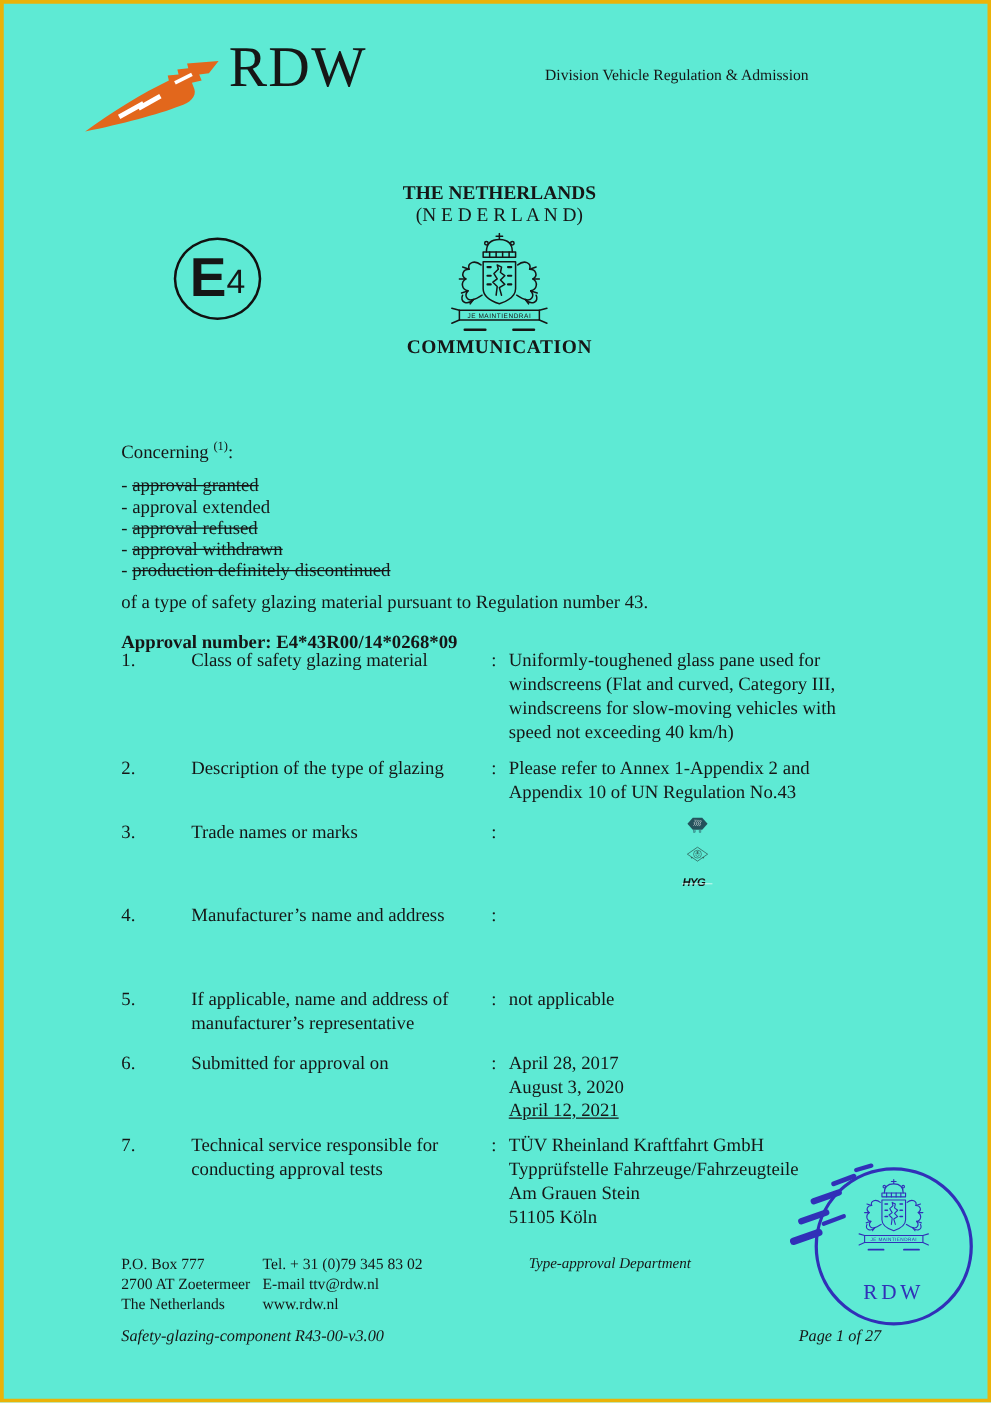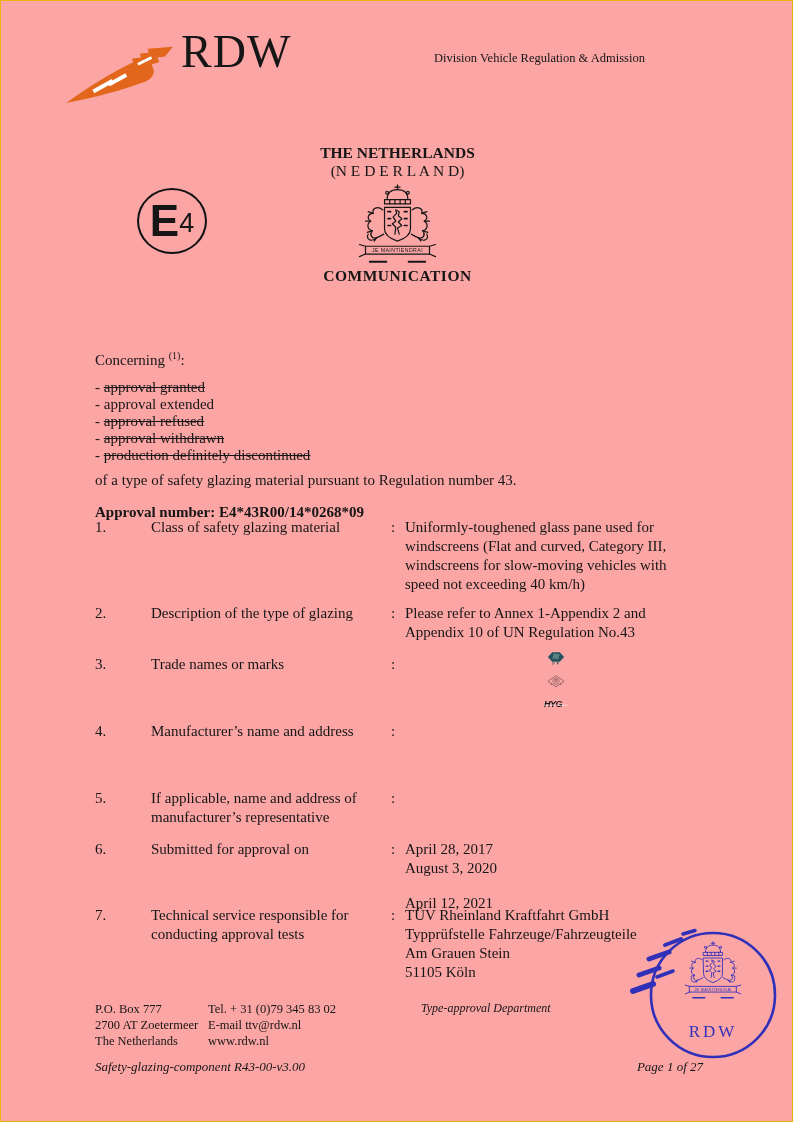--- a/index.html
+++ b/index.html
@@ -1,18 +1,18 @@
 <!DOCTYPE html>
 <html><head>
 <meta charset="utf-8">
 <style>
   html,body{margin:0;padding:0;background:#fff;}
   .page{
-    position:relative;width:793px;height:1122px;background:#fca5a5;
-    border:1px solid #eab308;box-sizing:border-box;overflow:hidden;
+    position:relative;width:793px;height:1122px;background:#5eead4;
+    border:3px solid #eab308;box-sizing:border-box;overflow:hidden;
     font-family:"Liberation Serif", serif;color:#161616;
   }
   .abs{position:absolute;}
   
   .brand-text{left:180px;top:24px;font-size:46px;letter-spacing:1px;}
   .division{left:433px;top:50px;font-size:12.5px;}
   .feather-svg{left:62px;top:40px;}
   
   .country{left:0;top:143px;width:793px;text-align:center;font-size:15.5px;font-weight:bold;}
   .country-native{left:0;top:161px;width:793px;text-align:center;font-size:15.5px;}
@@ -26,21 +26,21 @@
   .concerning{left:94px;top:316px;width:614px;font-size:15px;margin-top:29px;}
   .c-head{margin:0 0 9px 0;line-height:19px;}
   .c-head sup{font-size:10px;}
   .c-line{margin:0;line-height:17px;}
   .c-item.struck{text-decoration:line-through;}
   .subject{margin:7px 0 0 0;line-height:19px;}
   .approval-line{margin:13px 0 0 0;line-height:19px;font-weight:bold;}
   
   .item-row{position:absolute;left:94px;width:612px;display:grid;
     grid-template-columns:56px 240px 14px 1fr;font-size:15px;line-height:19px;}
-  .col-value .u{margin-top:16px;}
+  .col-value .u{text-decoration:underline;}
   .logo-strip{display:flex;align-items:center;gap:10px;margin-top:-4px;height:58px;flex-direction:column;}
   
   .footer-col{font-size:12.5px;line-height:16px;}
   .addr{left:94px;top:1000px;}
   .contact{left:207px;top:1000px;}
   .dept{left:420px;top:1000px;font-size:12px;font-style:italic;}
   .doc-row{left:94px;top:1058px;width:608px;display:flex;justify-content:space-between;
     font-size:13px;font-style:italic;text-align:center;}
   .stamp-svg{left:628px;top:924px;color:#3130b8;}
   .defs{position:absolute;width:0;height:0;}
@@ -182,20 +182,23 @@
   <div class="item-row" style="top:721px">
     <div>4.</div>
     <div>Manufacturer’s name and address</div>
     <div>:</div>
   </div>
 
   <div class="item-row" style="top:788px">
     <div>5.</div>
     <div>If applicable, name and address of manufacturer’s representative</div>
     <div>:</div>
+    <div class="col-value">
+      <div>not applicable</div>
+    </div>
   </div>
 
   <div class="item-row" style="top:839px">
     <div>6.</div>
     <div>Submitted for approval on</div>
     <div>:</div>
     <div class="col-value">
       <div>April 28, 2017</div>
       <div>August 3, 2020</div>
       <div class="u">April 12, 2021</div>

